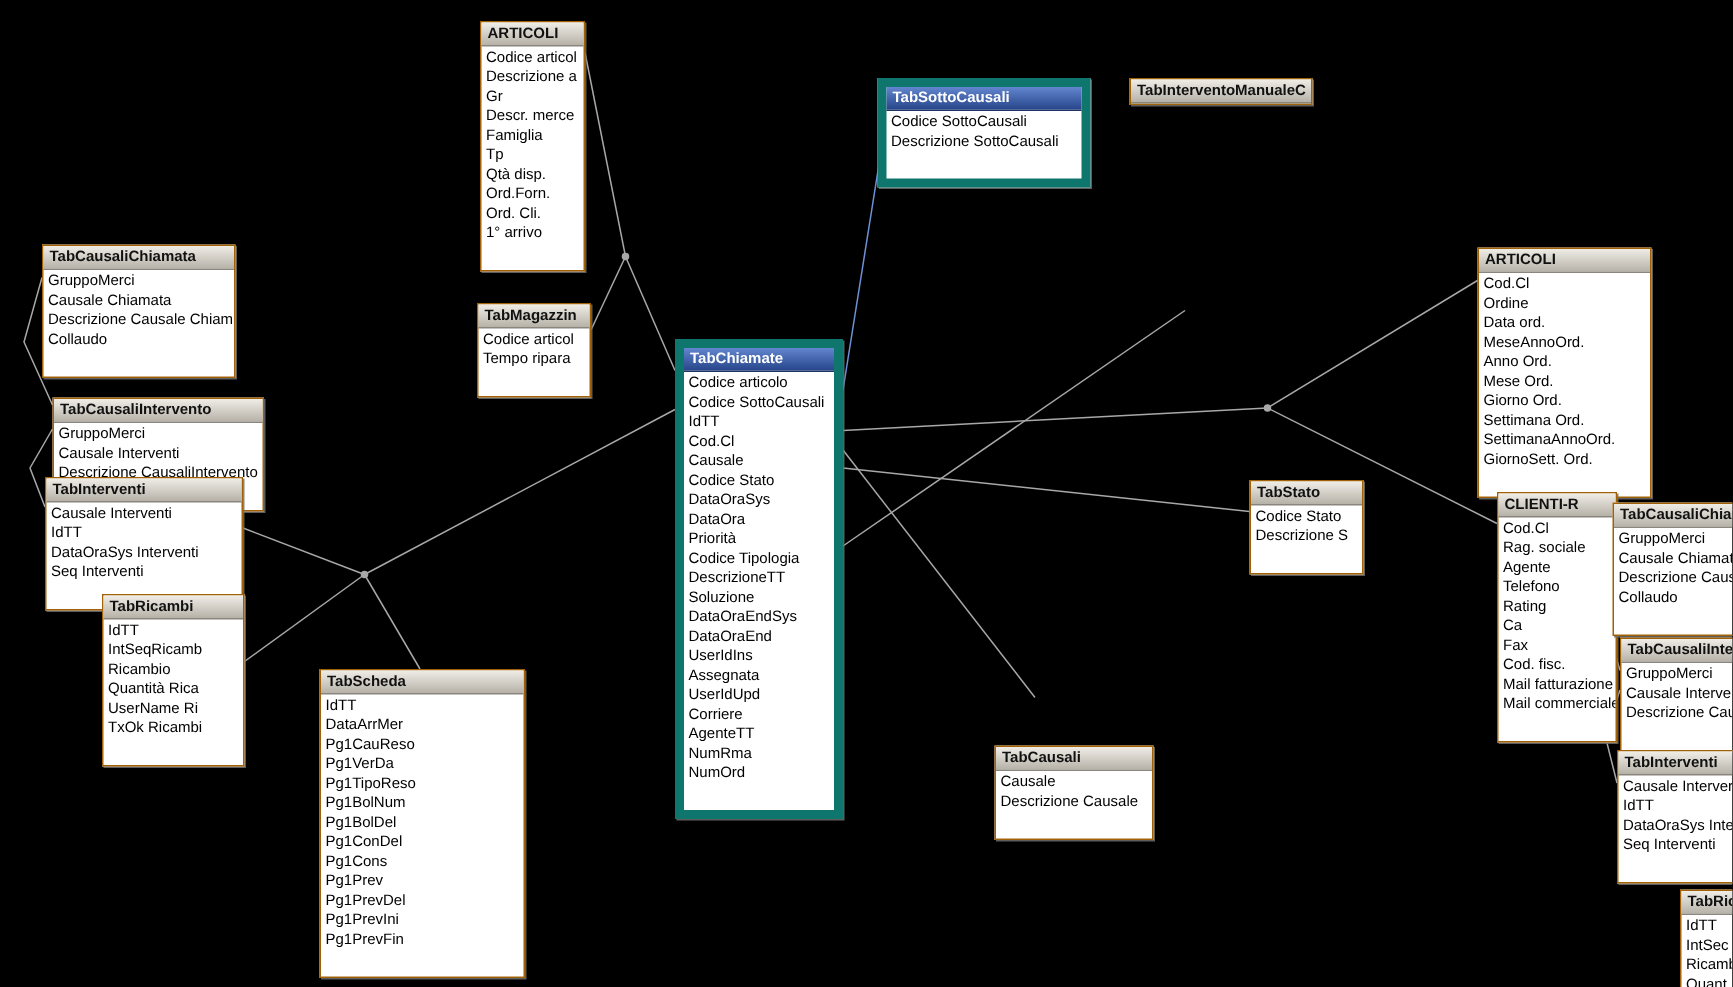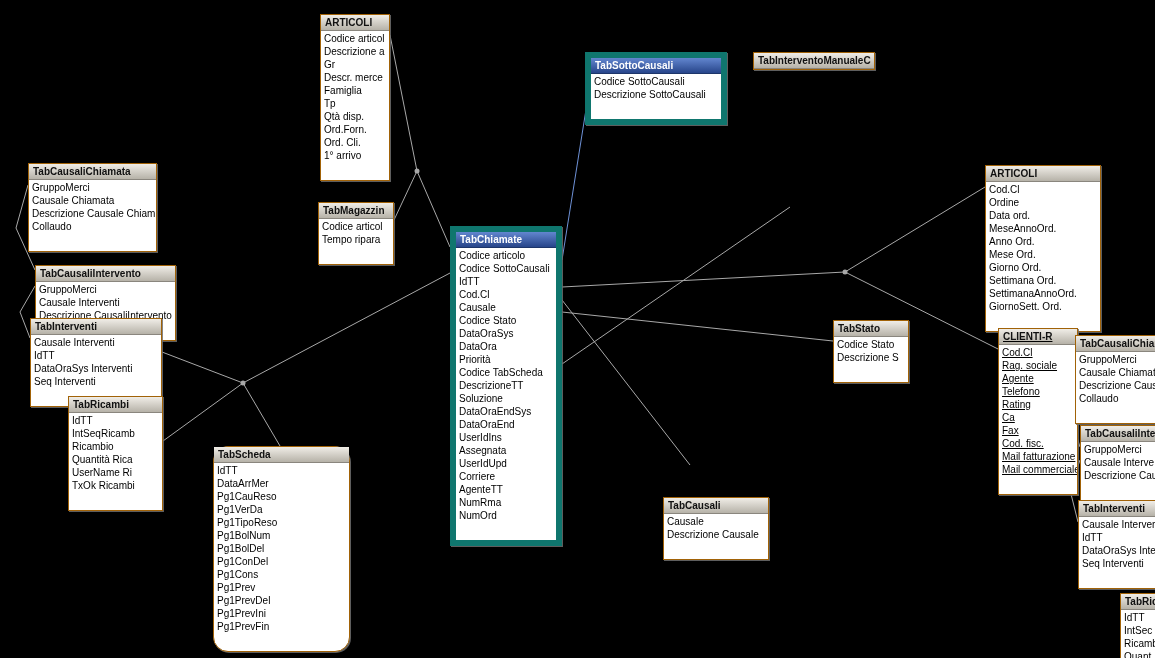--- a/index.html
+++ b/index.html
@@ -106,21 +106,21 @@
         <div class="field-row">TxOk Ricambi</div>
       </div>
     </div>
     <div class="table-box" style="left: 318px; top: 202px; width: 76px;">
       <div class="table-header">TabMagazzin</div>
       <div class="table-body">
         <div class="field-row">Codice articol</div>
         <div class="field-row">Tempo ripara</div>
       </div>
     </div>
-    <div class="table-box" style="left: 213px; top: 446px; width: 137px; border-radius: 15px;">
+    <div class="table-box" style="left: 213px; top: 446px; width: 137px;">
       <div class="table-header">TabScheda</div>
       <div class="table-body">
         <div class="field-row">IdTT</div>
         <div class="field-row">DataArrMer</div>
         <div class="field-row">Pg1CauReso</div>
         <div class="field-row">Pg1VerDa</div>
         <div class="field-row">Pg1TipoReso</div>
         <div class="field-row">Pg1BolNum</div>
         <div class="field-row">Pg1BolDel</div>
         <div class="field-row">Pg1ConDel</div>
@@ -136,21 +136,21 @@
       <div class="table-body">
         <div class="field-row">Codice articolo</div>
         <div class="field-row">Codice SottoCausali</div>
         <div class="field-row">IdTT</div>
         <div class="field-row">Cod.Cl</div>
         <div class="field-row">Causale</div>
         <div class="field-row">Codice Stato</div>
         <div class="field-row">DataOraSys</div>
         <div class="field-row">DataOra</div>
         <div class="field-row">Priorità</div>
-        <div class="field-row">Codice TabScheda</div>
+        <div class="field-row">Codice Tipologia</div>
         <div class="field-row">DescrizioneTT</div>
         <div class="field-row">Soluzione</div>
         <div class="field-row">DataOraEndSys</div>
         <div class="field-row">DataOraEnd</div>
         <div class="field-row">UserIdIns</div>
         <div class="field-row">Assegnata</div>
         <div class="field-row">UserIdUpd</div>
         <div class="field-row">Corriere</div>
         <div class="field-row">AgenteTT</div>
         <div class="field-row">NumRma</div>
@@ -189,21 +189,21 @@
         <div class="field-row">Descrizione S</div>
       </div>
     </div>
     <div class="table-box" style="left: 663px; top: 465px; width: 106px; margin-top: 32px;">
       <div class="table-header">TabCausali</div>
       <div class="table-body">
         <div class="field-row">Causale</div>
         <div class="field-row">Descrizione Causale</div>
       </div>
     </div>
-    <div class="table-box" style="left: 998px; top: 328px; width: 80px; text-decoration: underline;">
+    <div class="table-box" style="left: 998px; top: 328px; width: 80px;">
       <div class="table-header">CLIENTI-R</div>
       <div class="table-body">
         <div class="field-row">Cod.Cl</div>
         <div class="field-row">Rag. sociale</div>
         <div class="field-row">Agente</div>
         <div class="field-row">Telefono</div>
         <div class="field-row">Rating</div>
         <div class="field-row">Ca</div>
         <div class="field-row">Fax</div>
         <div class="field-row">Cod. fisc.</div>

